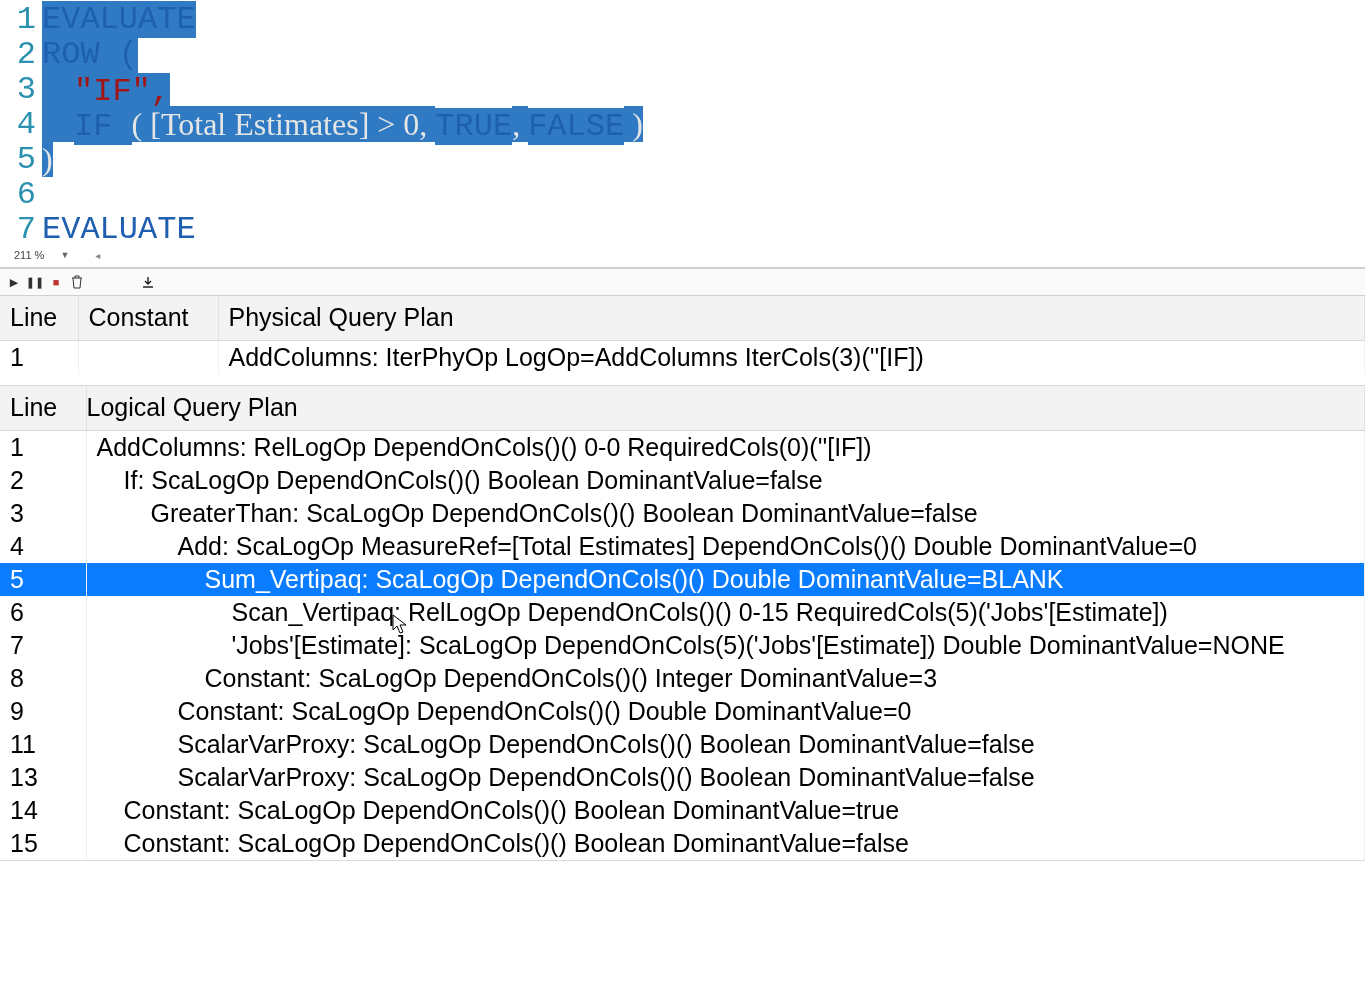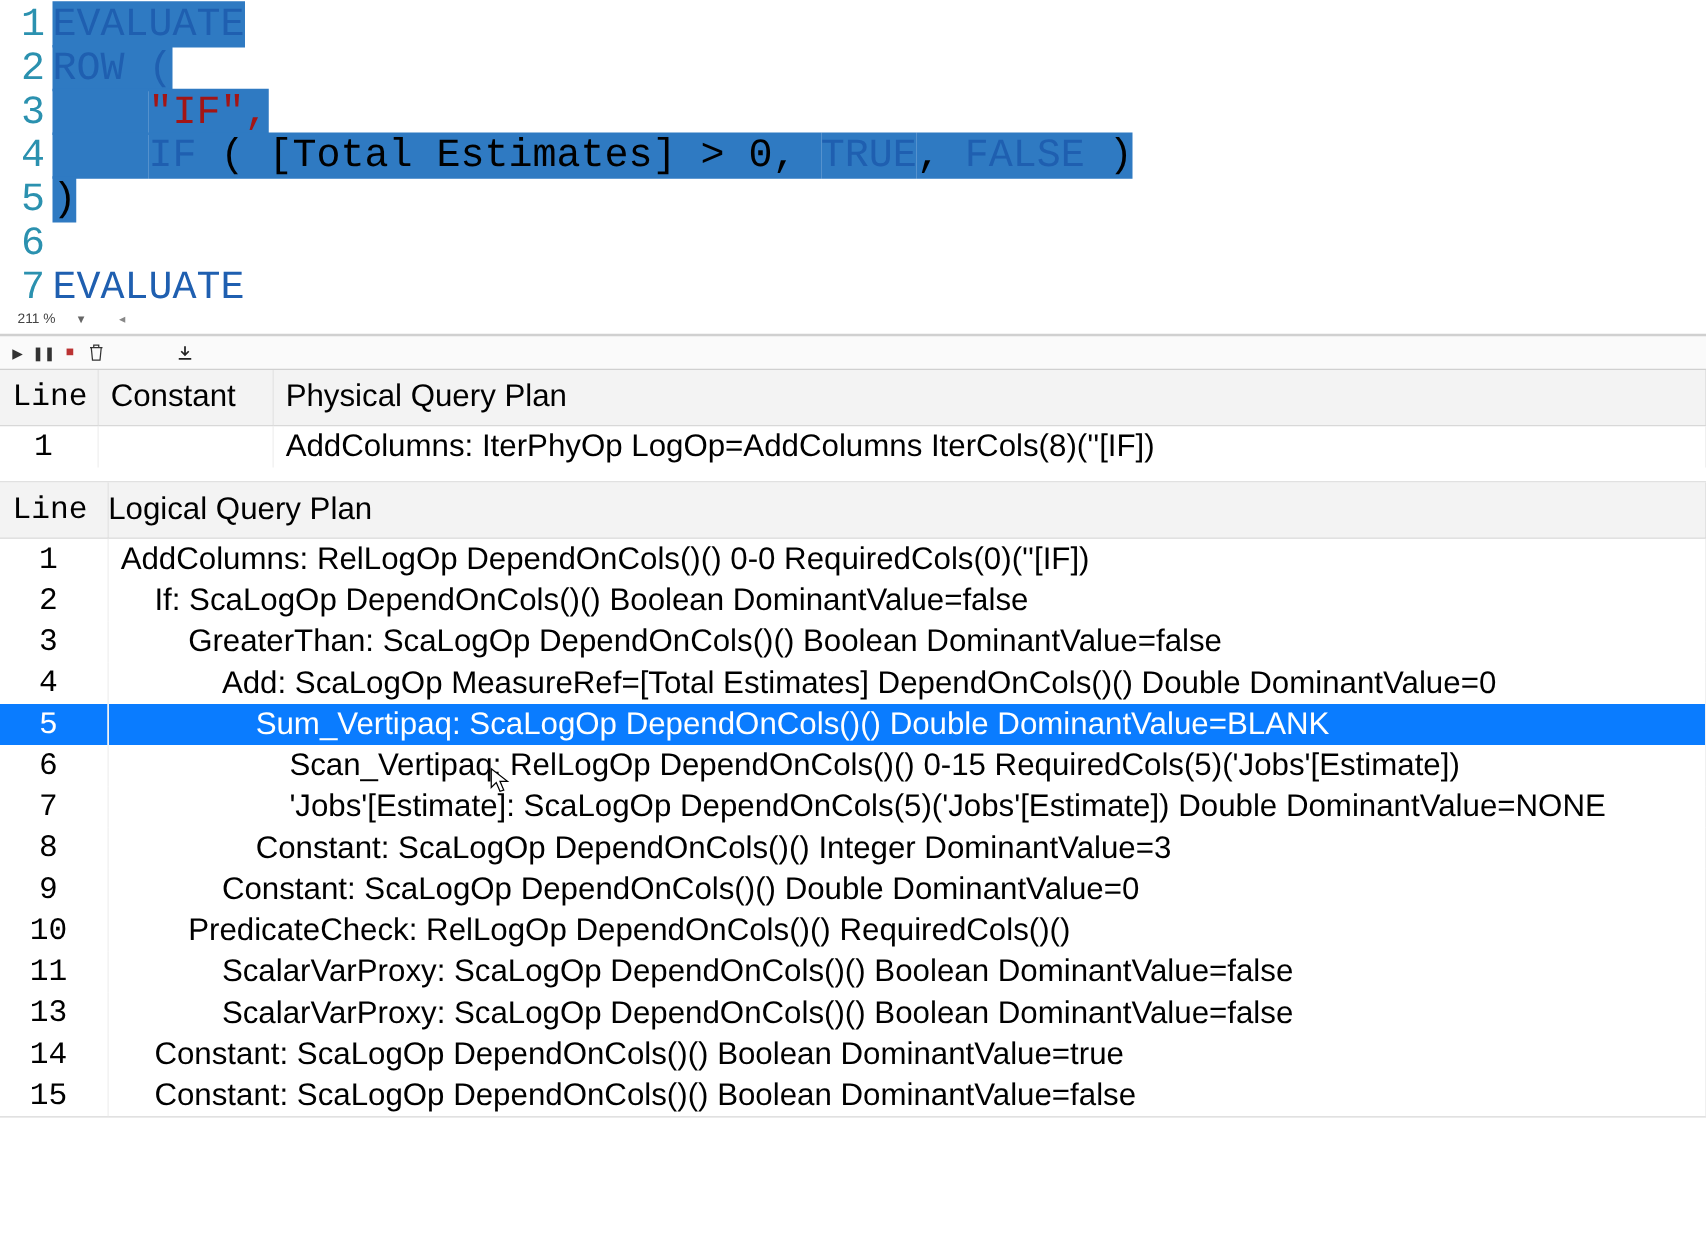--- a/index.html
+++ b/index.html
@@ -33,21 +33,21 @@
     white-space: pre;
     position: relative;
   }
   .code-line { height: 35px; }
   .selected-bg {
     background: #2f7ac2;
     color: #fff;
   }
   .kw { color: #1f5fb0; }
   .str { color: #a31515; }
-  .pln { color: #000000; }
+  .pln { color: #e5e5e5; font-family: Liberation Serif, serif; }
 
   
   .zoombar {
     display: flex;
     align-items: center;
     gap: 14px;
     font-size: 11px;
     padding: 2px 4px 6px 14px;
     color: #444;
     border-bottom: 1px solid #d0d0d0;
@@ -108,21 +108,21 @@
     white-space: nowrap;
   }
   td {
     padding: 2px 10px;
     border-right: 1px solid #f0f0f0;
     vertical-align: middle;
     height: 33px;
     white-space: nowrap;
     overflow: hidden;
   }
-  .col-line { width: 78px; text-align: center; padding-right: 18px; font-family: Liberation Mono, monospace; }
+  .col-line { width: 78px; text-align: left; padding-right: 18px; }
   .col-rec  { width: 140px; }
   .col-plan { }
 
   
   .logical .col-plan { padding-left: 0; margin-left: 22px; }
   .plan-text { display: inline-block; }
   tr.row-sel td { background: #0a7cff; color: #fff; }
 
   .cursor-img {
     position: absolute;
@@ -176,21 +176,21 @@
       <tr>
         <th class="col-line">Line</th>
         <th class="col-rec">Constant</th>
         <th class="col-plan">Physical Query Plan</th>
       </tr>
     </thead>
     <tbody id="phys-body">
         <tr>
           <td class="col-line">1</td>
           <td class="col-rec"></td>
-          <td class="col-plan">AddColumns: IterPhyOp LogOp=AddColumns IterCols(8)(''[IF])</td>
+          <td class="col-plan">AddColumns: IterPhyOp LogOp=AddColumns IterCols(3)(''[IF])</td>
         </tr>
       </tbody>
   </table>
 </div>
 
 <div class="table-wrap logical">
   <table>
     <thead>
       <tr>
         <th class="col-line" style="width:86px;">Line</th>
@@ -228,24 +228,20 @@
         </tr>
         <tr>
           <td class="col-line" style="width: 86px;">8</td>
           <td class="col-plan"><span class="plan-text" style="padding-left: 118px;">Constant: ScaLogOp DependOnCols()() Integer DominantValue=3</span></td>
         </tr>
         <tr>
           <td class="col-line" style="width: 86px;">9</td>
           <td class="col-plan"><span class="plan-text" style="padding-left: 91px;">Constant: ScaLogOp DependOnCols()() Double DominantValue=0</span></td>
         </tr>
         <tr>
-          <td class="col-line" style="width: 86px;">10</td>
-          <td class="col-plan"><span class="plan-text" style="padding-left: 64px;">PredicateCheck: RelLogOp DependOnCols()() RequiredCols()()</span></td>
-        </tr>
-        <tr>
           <td class="col-line" style="width: 86px;">11</td>
           <td class="col-plan"><span class="plan-text" style="padding-left: 91px;">ScalarVarProxy: ScaLogOp DependOnCols()() Boolean DominantValue=false</span></td>
         </tr>
         <tr>
           <td class="col-line" style="width: 86px;">13</td>
           <td class="col-plan"><span class="plan-text" style="padding-left: 91px;">ScalarVarProxy: ScaLogOp DependOnCols()() Boolean DominantValue=false</span></td>
         </tr>
         <tr>
           <td class="col-line" style="width: 86px;">14</td>
           <td class="col-plan"><span class="plan-text" style="padding-left: 37px;">Constant: ScaLogOp DependOnCols()() Boolean DominantValue=true</span></td>

